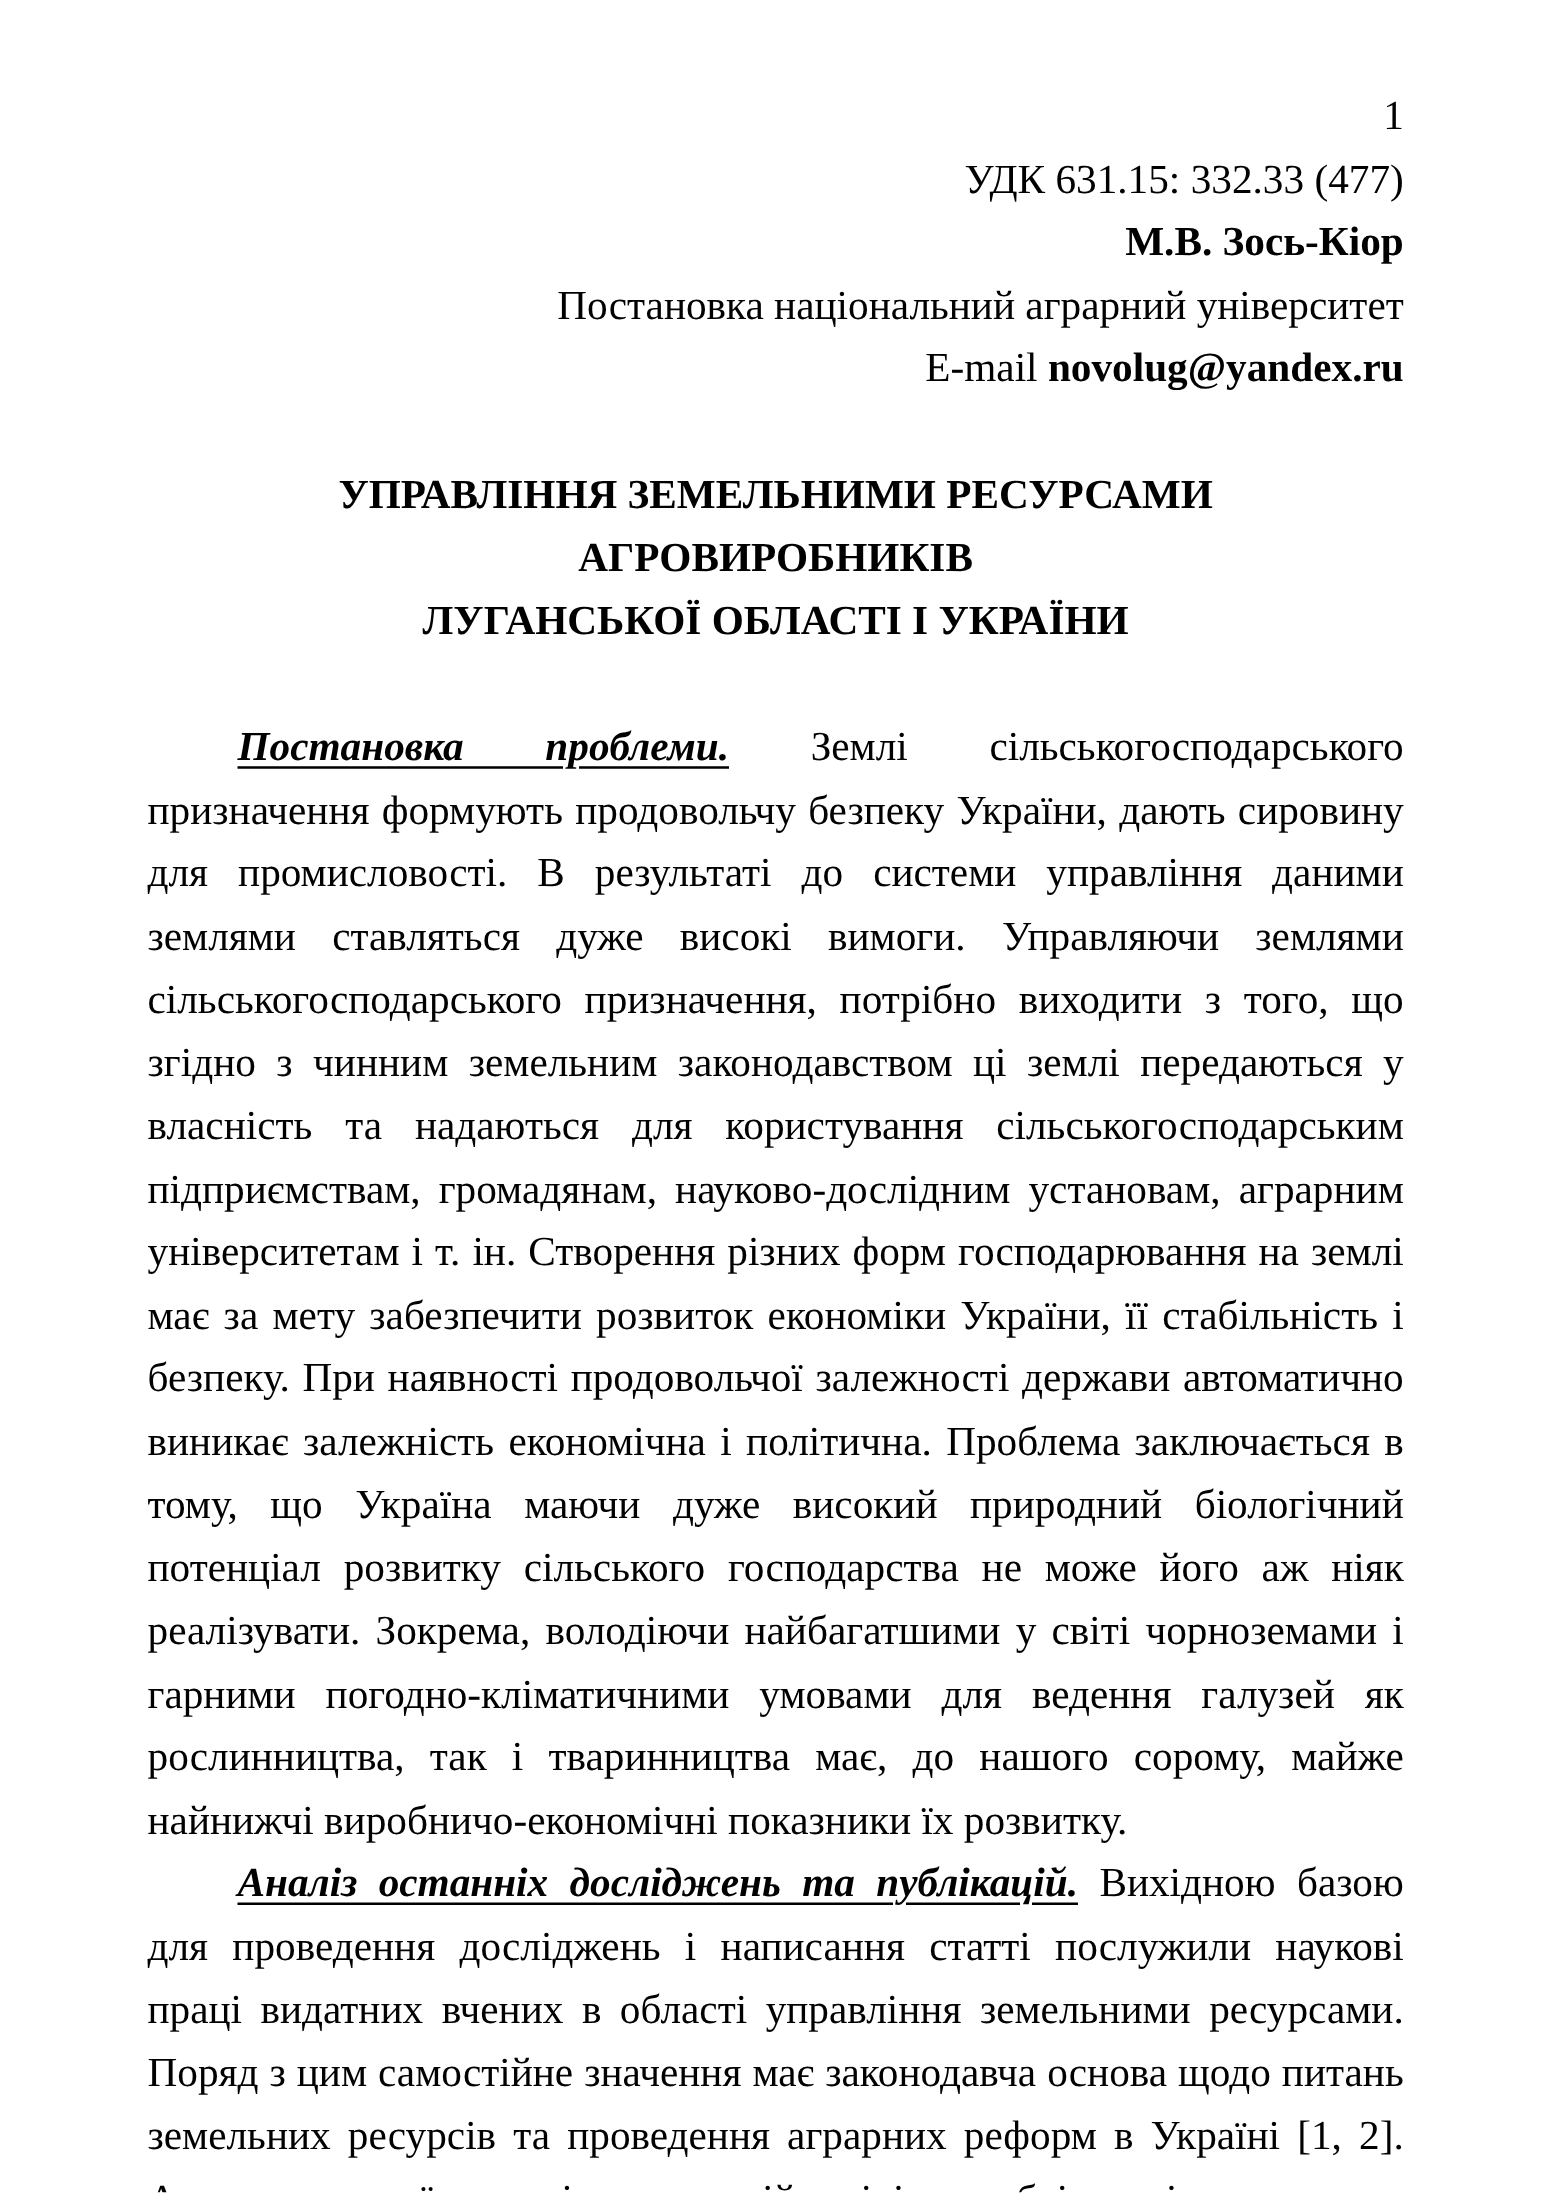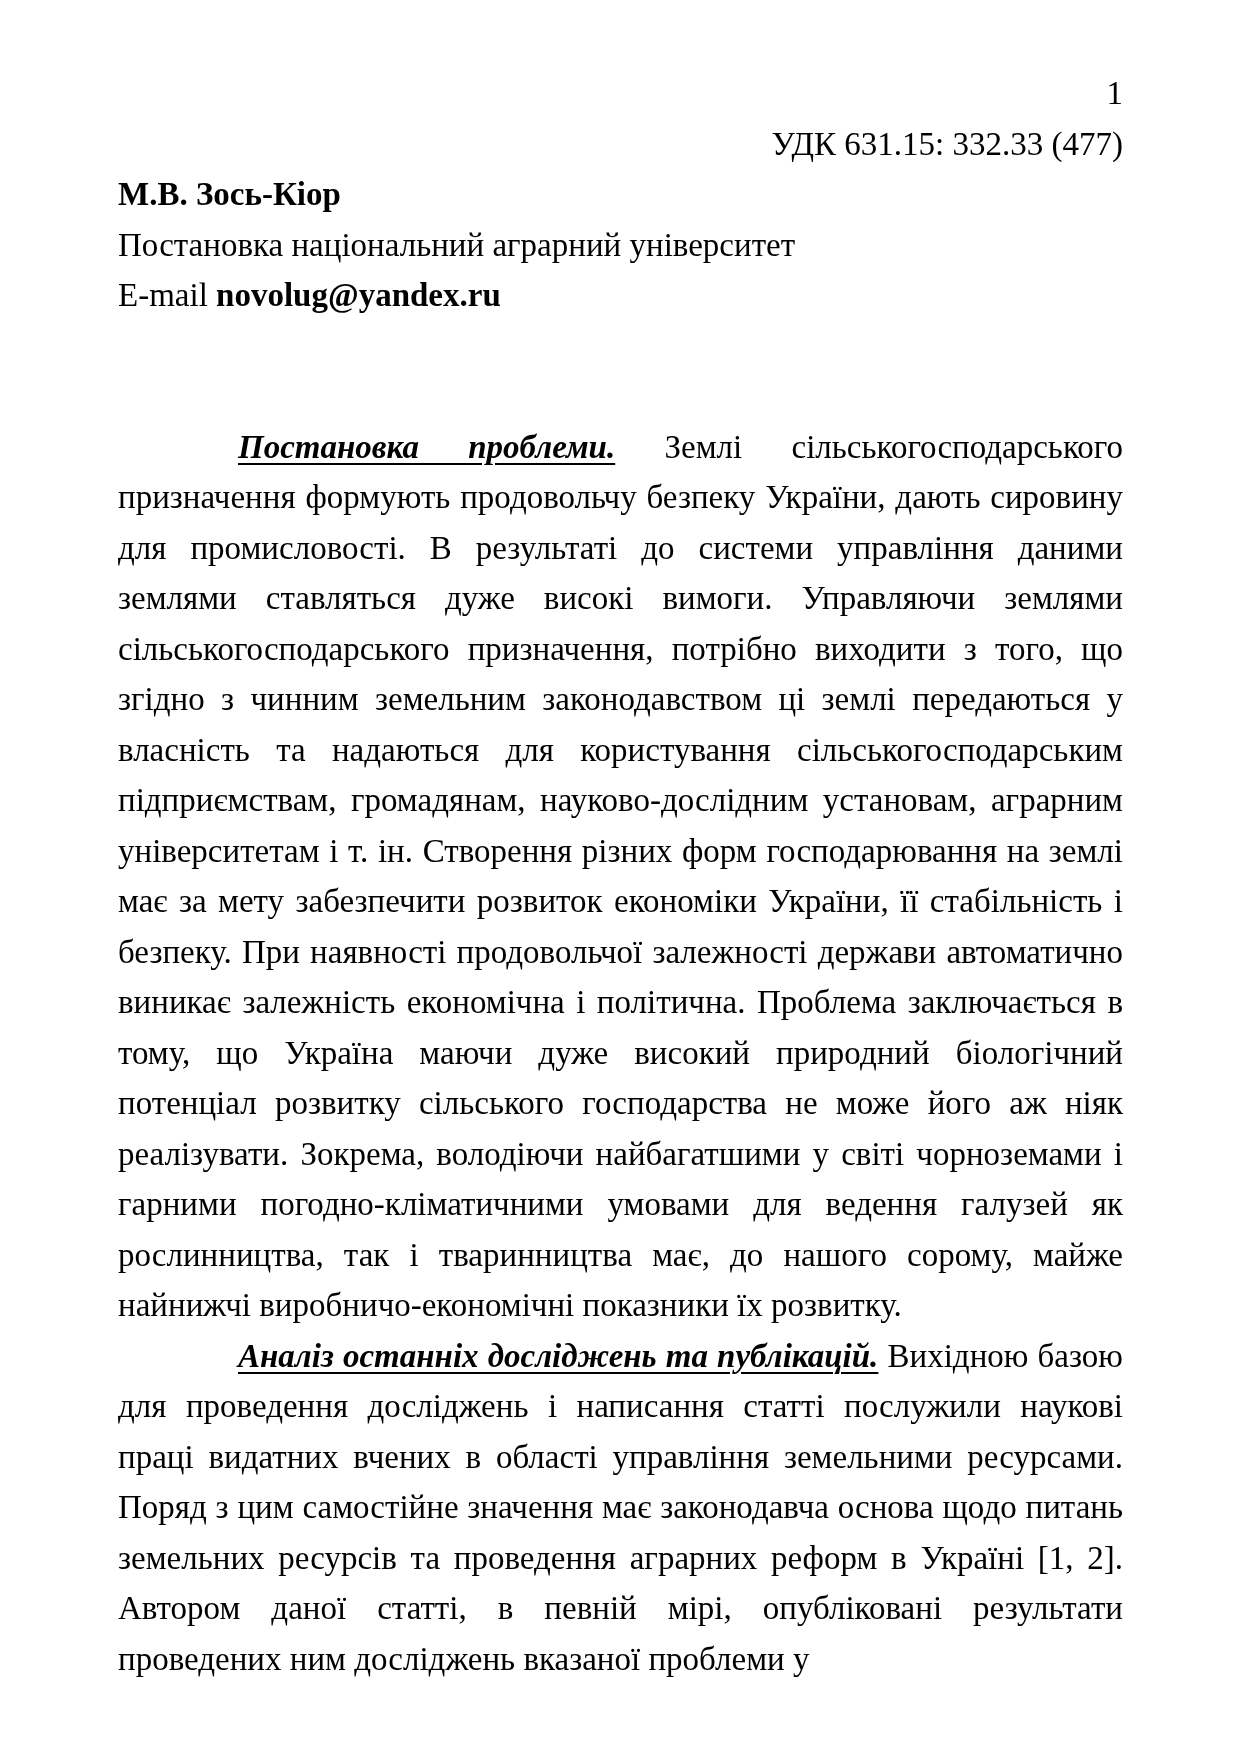--- a/index.html
+++ b/index.html
@@ -25,21 +25,21 @@
   }
   .page-number {
     text-align: right;
     line-height: 50.5px;
   }
   .udc-line {
     text-align: right;
     line-height: 50.5px;
   }
   .byline-line {
-    text-align: left;
+    text-align: right;
     line-height: 50.5px;
   }
   .bold { font-weight: bold; }
   .blank-line {
     height: 50.5px;
   }
   .doc-title {
     text-align: center;
     font-weight: bold;
     line-height: 50.5px;
@@ -49,21 +49,20 @@
     text-align: justify;
     text-indent: 72px;
     line-height: 50.5px;
   }
   .lead-in {
     font-weight: bold;
     font-style: italic;
     text-decoration: underline;
     text-decoration-thickness: 2px;
     text-underline-offset: 5px;
-    margin-left: 48px;
   }
 </style>
 </head>
 <body>
 
 <div class="page">
 
   <div class="page-number">1</div>
 
   <div class="udc-line">УДК 631.15: 332.33 (477)</div>
@@ -72,20 +71,24 @@
 
   <div class="byline-line">Постановка національний аграрний університет</div>
 
   <div class="byline-line">
     <span>E-mail</span>
     <span class="bold">novolug@yandex.ru</span>
   </div>
 
   <div class="blank-line"></div>
 
+  <div class="doc-title">
+    <div class="line">УПРАВЛІННЯ ЗЕМЕЛЬНИМИ РЕСУРСАМИ АГРОВИРОБНИКІВ</div>
+    <div class="line">ЛУГАНСЬКОЇ ОБЛАСТІ І УКРАЇНИ</div>
+  </div>
 
   <div class="blank-line"></div>
 
   <p class="para">
     <span class="lead-in">Постановка проблеми.</span>
     <span>Землі сільськогосподарського призначення формують продовольчу безпеку України, дають сировину для промисловості. В результаті до системи управління даними землями ставляться дуже високі вимоги. Управляючи землями сільськогосподарського призначення, потрібно виходити з того, що згідно з чинним земельним законодавством ці землі передаються у власність та надаються для користування сільськогосподарським підприємствам, громадянам, науково-дослідним установам, аграрним університетам і т. ін. Створення різних форм господарювання на землі має за мету забезпечити розвиток економіки України, її стабільність і безпеку. При наявності продовольчої залежності держави автоматично виникає залежність економічна і політична. Проблема заключається в тому, що Україна маючи дуже високий природний біологічний потенціал розвитку сільського господарства не може його аж ніяк реалізувати. Зокрема, володіючи найбагатшими у світі чорноземами і гарними погодно-кліматичними умовами для ведення галузей як рослинництва, так і тваринництва має, до нашого сорому, майже найнижчі виробничо-економічні показники їх розвитку.</span>
   </p>
 
   <p class="para">
     <span class="lead-in">Аналіз останніх досліджень та публікацій.</span>

